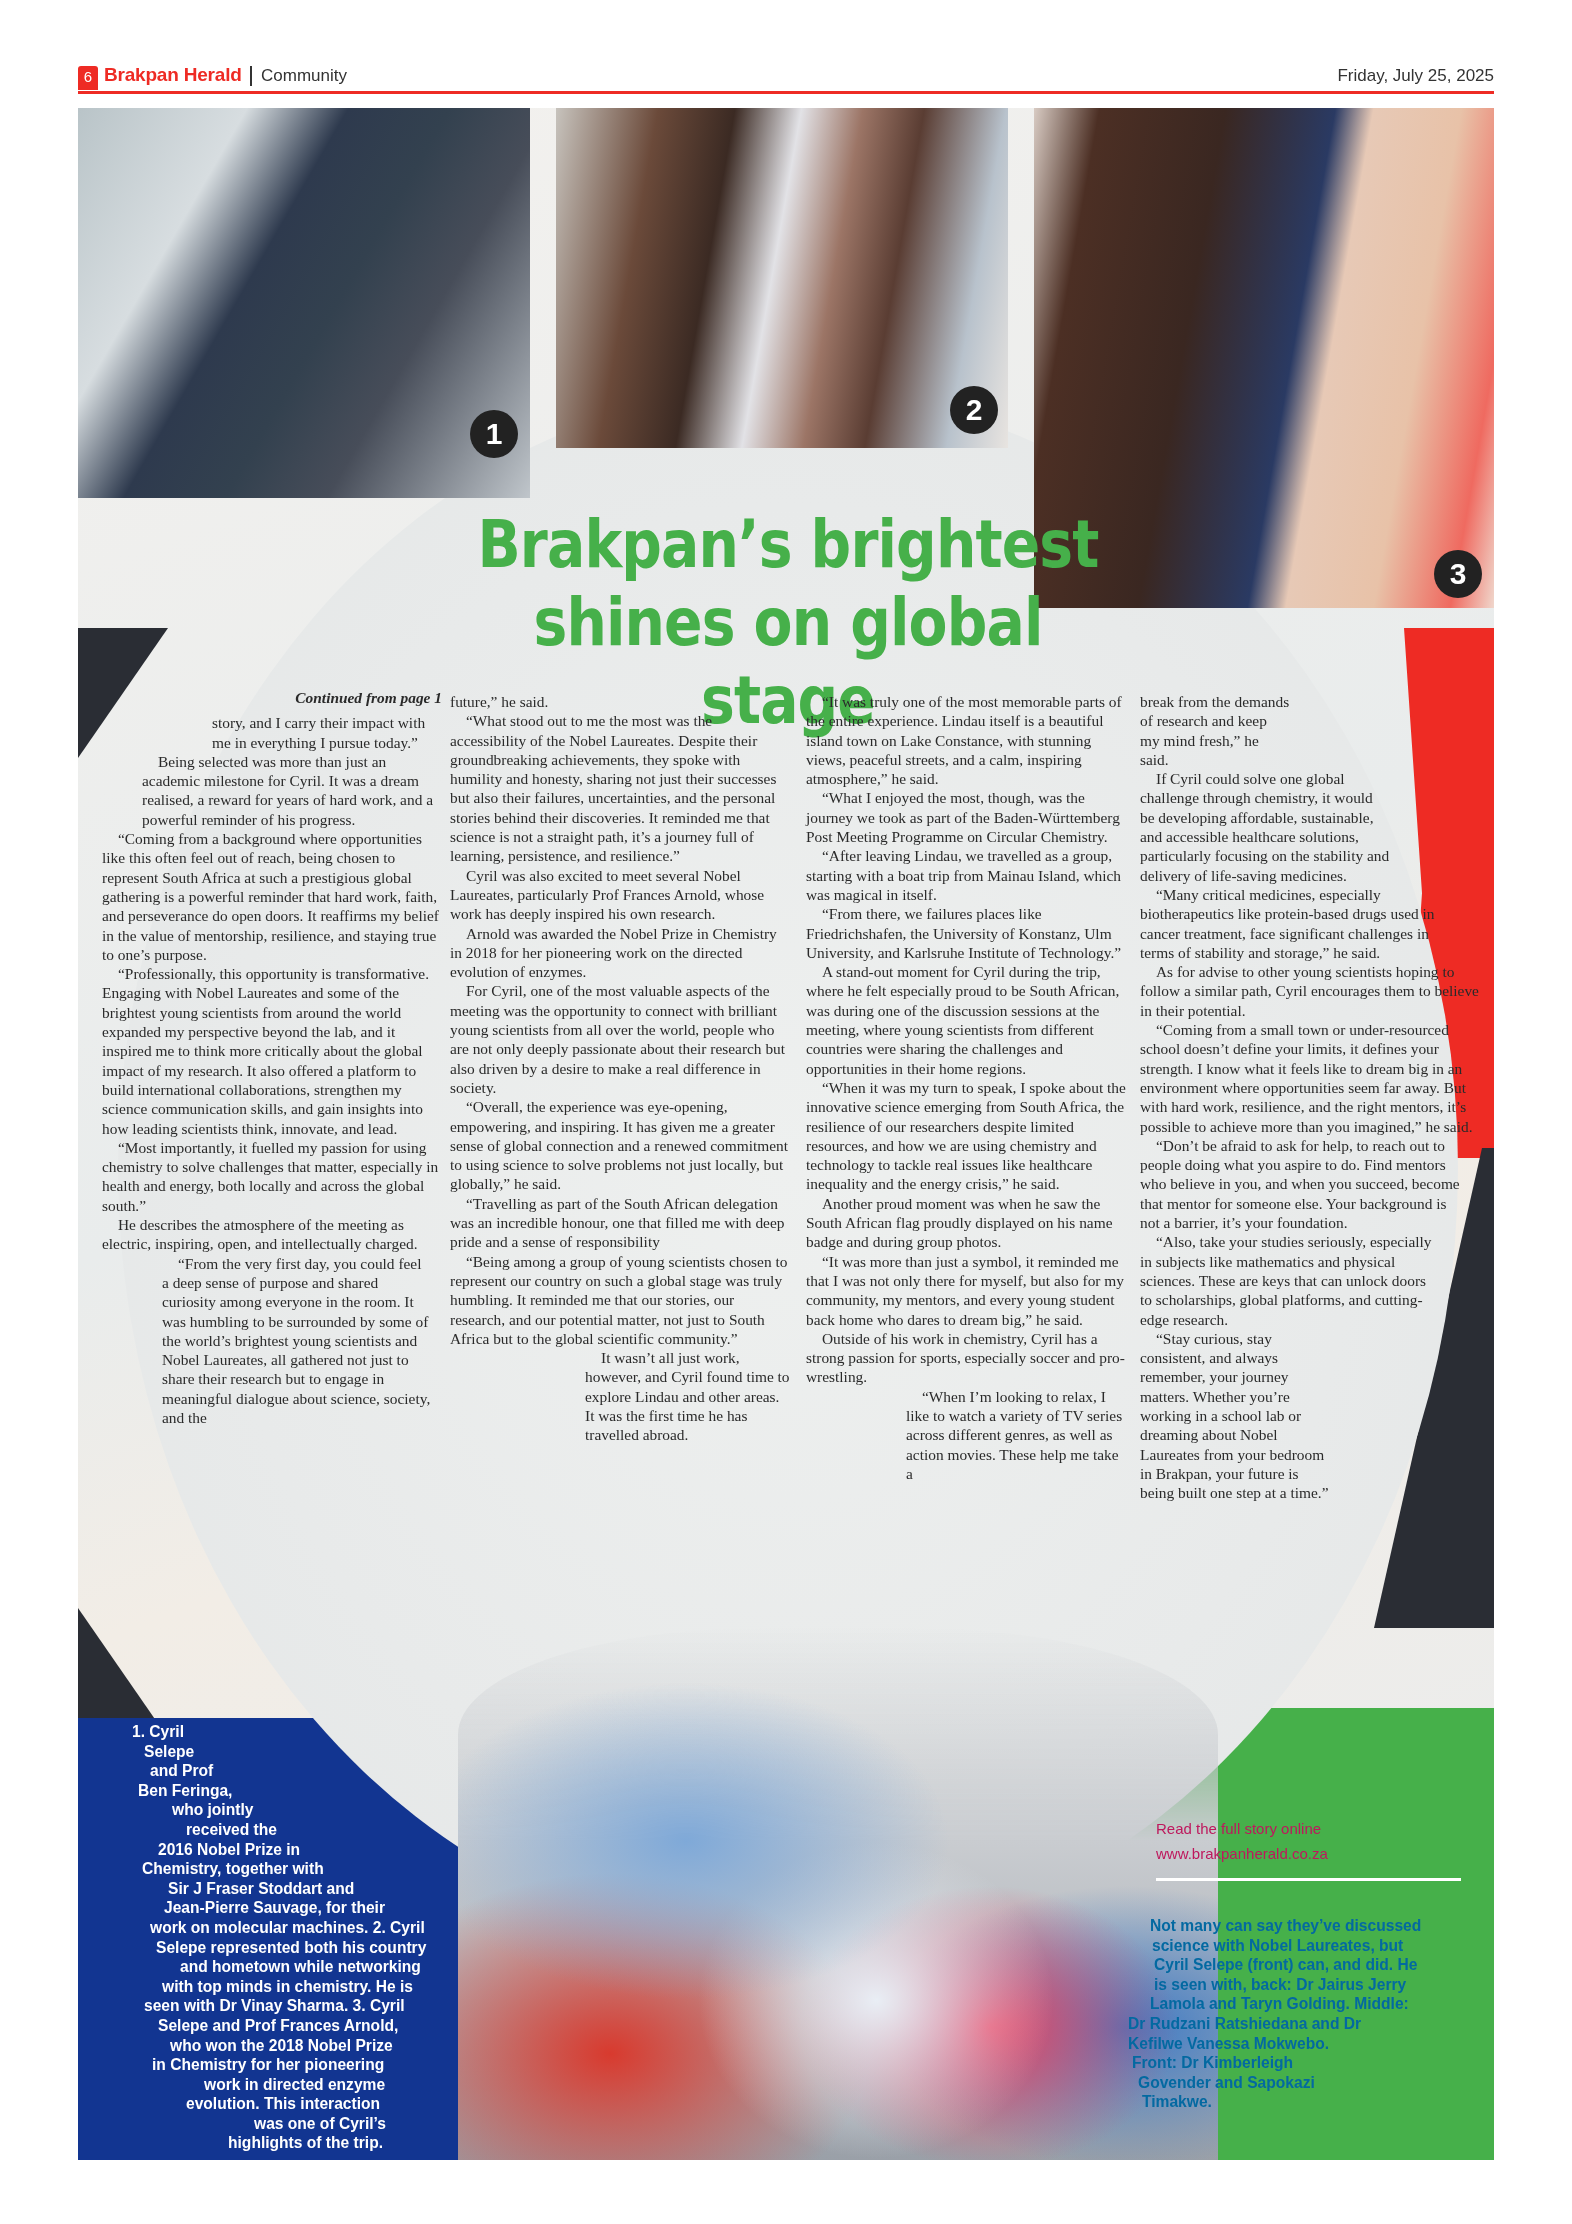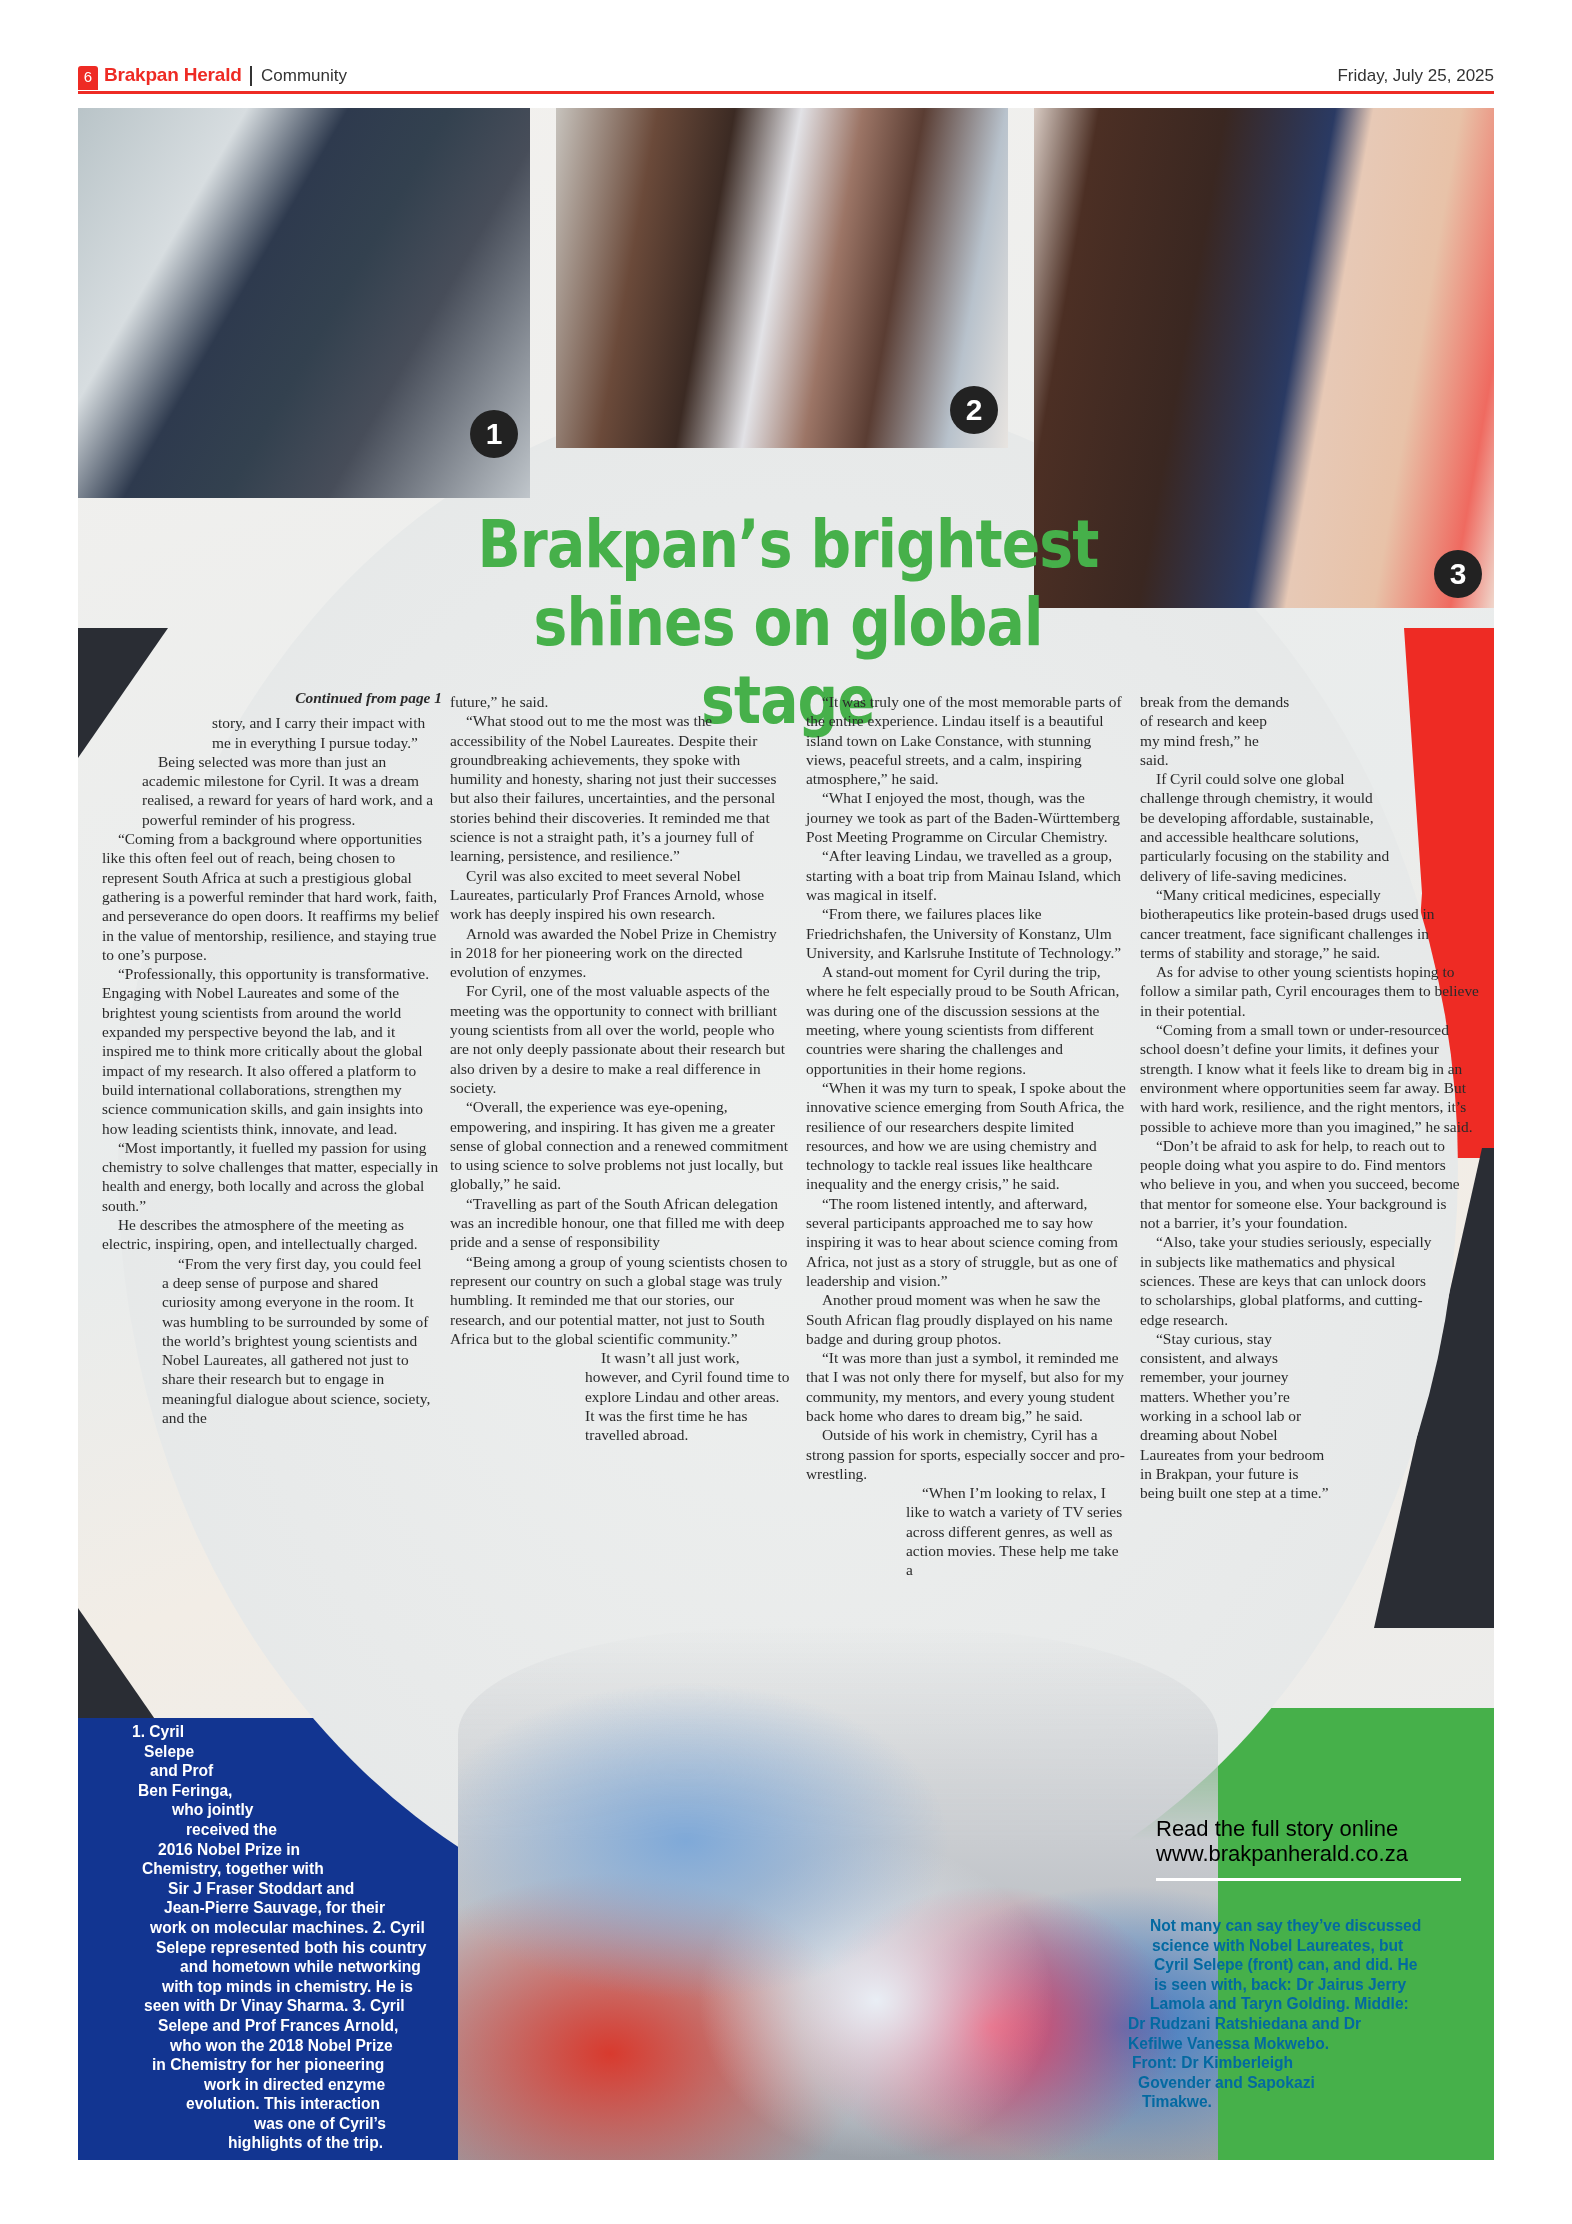--- a/index.html
+++ b/index.html
@@ -49,21 +49,21 @@
   .col-2 { left: 372px; top: 584px; width: 340px; }
   .col-3 { left: 728px; top: 584px; width: 320px; }
   .col-4 { left: 1062px; top: 584px; width: 340px; }
 
   
   .group-photo { position: absolute; left: 380px; top: 1520px; width: 760px; height: 532px; background: radial-gradient(ellipse at 30% 40%, #7fa9d8 0%, transparent 35%), radial-gradient(ellipse at 55% 70%, #e9eef5 0%, transparent 30%), radial-gradient(ellipse at 20% 80%, #d83a2e 0%, transparent 30%), radial-gradient(ellipse at 70% 75%, #e74060 0%, transparent 25%), radial-gradient(ellipse at 88% 75%, #3c79c4 0%, transparent 25%), linear-gradient(180deg, transparent 0%, #c9ccd0 40%, #9aa0a8 100%); border-radius: 40% 40% 0 0 / 20% 20% 0 0; }
 
   
   .caption-left { position: absolute; left: 24px; top: 1614px; width: 340px; font-family: "Liberation Sans", sans-serif; font-weight: bold; font-size: 15.6px; line-height: 19.6px; color: #ffffff; }
   .caption-left span { display: block; }
-  .read-online { position: absolute; left: 1078px; top: 1708px; width: 320px; font-family: "Liberation Sans", sans-serif; font-size: 22px; line-height: 25px; color: #000000; }
+  .read-online { position: absolute; left: 1078px; top: 1708px; width: 320px; font-family: "Liberation Sans", sans-serif; font-size: 15px; line-height: 25px; color: #be185d; }
   .read-online .rule { margin-top: 12px; width: 305px; height: 3px; background: #fff; }
   .caption-right { position: absolute; left: 1050px; top: 1808px; width: 330px; font-family: "Liberation Sans", sans-serif; font-weight: bold; font-size: 15.6px; line-height: 19.6px; color: #0369a1; }
   .caption-right span { display: block; }
 </style>
 </head>
 <body>
 
 <header class="masthead">
   <div class="page-num">6</div>
   <div class="brand">Brakpan Herald</div>
@@ -123,21 +123,20 @@
     <p style="padding-left:135px;">It wasn’t all just work, however, and Cyril found time to explore Lindau and other areas. It was the first time he has travelled abroad.</p>
   </section>
 
   <section class="col col-3">
     <p>“It was truly one of the most memorable parts of the entire experience. Lindau itself is a beautiful island town on Lake Constance, with stunning views, peaceful streets, and a calm, inspiring atmosphere,” he said.</p>
     <p>“What I enjoyed the most, though, was the journey we took as part of the Baden-Württemberg Post Meeting Programme on Circular Chemistry.</p>
     <p>“After leaving Lindau, we travelled as a group, starting with a boat trip from Mainau Island, which was magical in itself.</p>
     <p>“From there, we failures places like Friedrichshafen, the University of Konstanz, Ulm University, and Karlsruhe Institute of Technology.”</p>
     <p>A stand-out moment for Cyril during the trip, where he felt especially proud to be South African, was during one of the discussion sessions at the meeting, where young scientists from different countries were sharing the challenges and opportunities in their home regions.</p>
     <p>“When it was my turn to speak, I spoke about the innovative science emerging from South Africa, the resilience of our researchers despite limited resources, and how we are using chemistry and technology to tackle real issues like healthcare inequality and the energy crisis,” he said.</p>
-    <p>“The room listened intently, and afterward, several participants approached me to say how inspiring it was to hear about science coming from Africa, not just as a story of struggle, but as one of leadership and vision.”</p>
     <p>Another proud moment was when he saw the South African flag proudly displayed on his name badge and during group photos.</p>
     <p>“It was more than just a symbol, it reminded me that I was not only there for myself, but also for my community, my mentors, and every young student back home who dares to dream big,” he said.</p>
     <p>Outside of his work in chemistry, Cyril has a strong passion for sports, especially soccer and pro-wrestling.</p>
     <p style="padding-left:100px;">“When I’m looking to relax, I like to watch a variety of TV series across different genres, as well as action movies. These help me take a</p>
   </section>
 
   <section class="col col-4">
     <p class="noindent" style="padding-right:190px;">break from the demands of research and keep my mind fresh,” he said.</p>
     <p style="padding-right:90px;">If Cyril could solve one global challenge through chemistry, it would be developing affordable, sustainable, and accessible healthcare solutions, particularly focusing on the stability and delivery of life-saving medicines.</p>
     <p style="padding-right:30px;">“Many critical medicines, especially biotherapeutics like protein-based drugs used in cancer treatment, face significant challenges in terms of stability and storage,” he said.</p>

